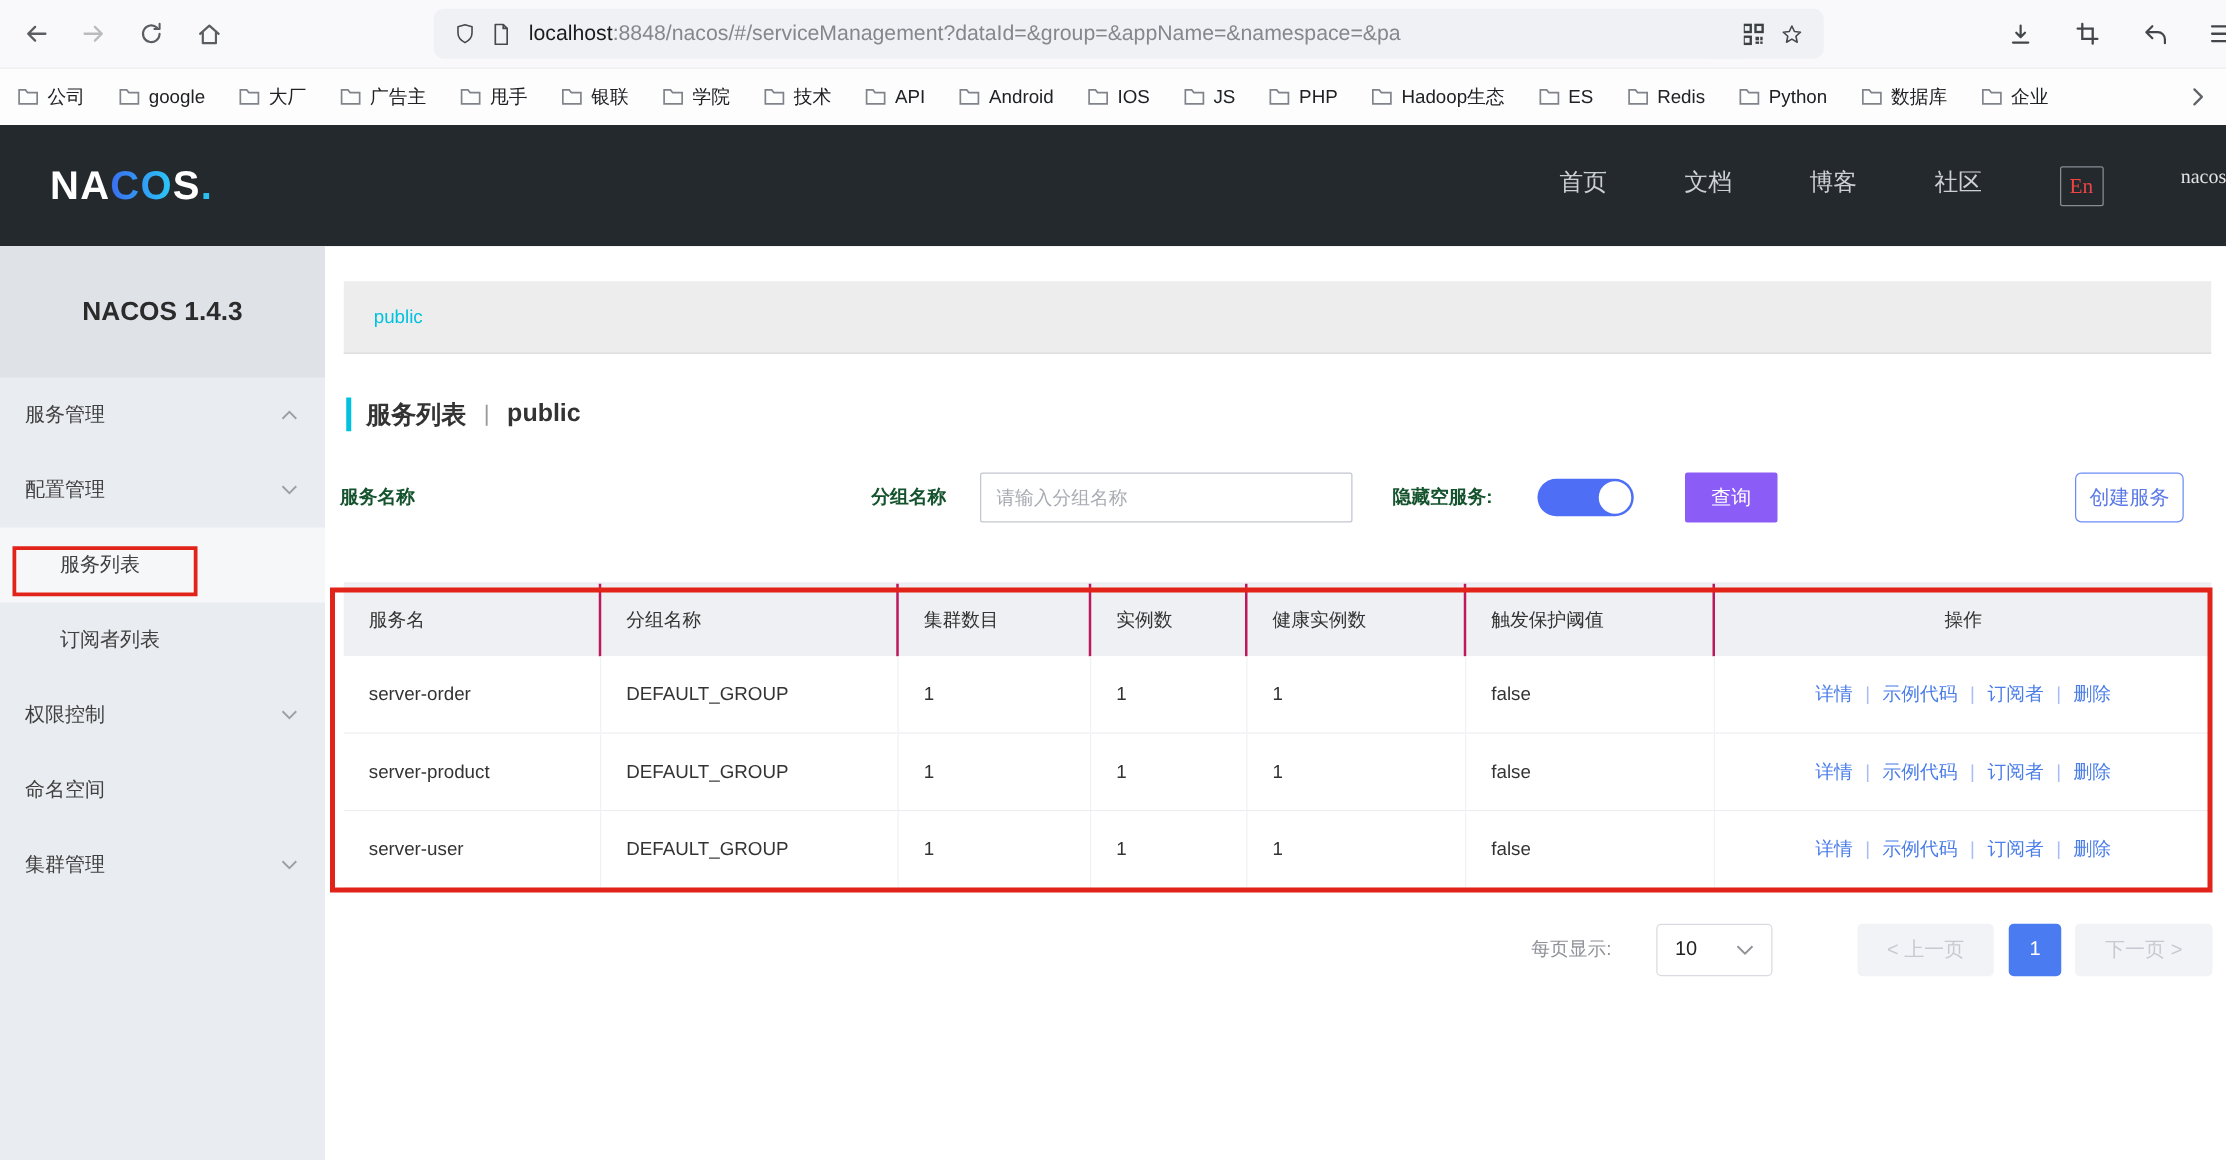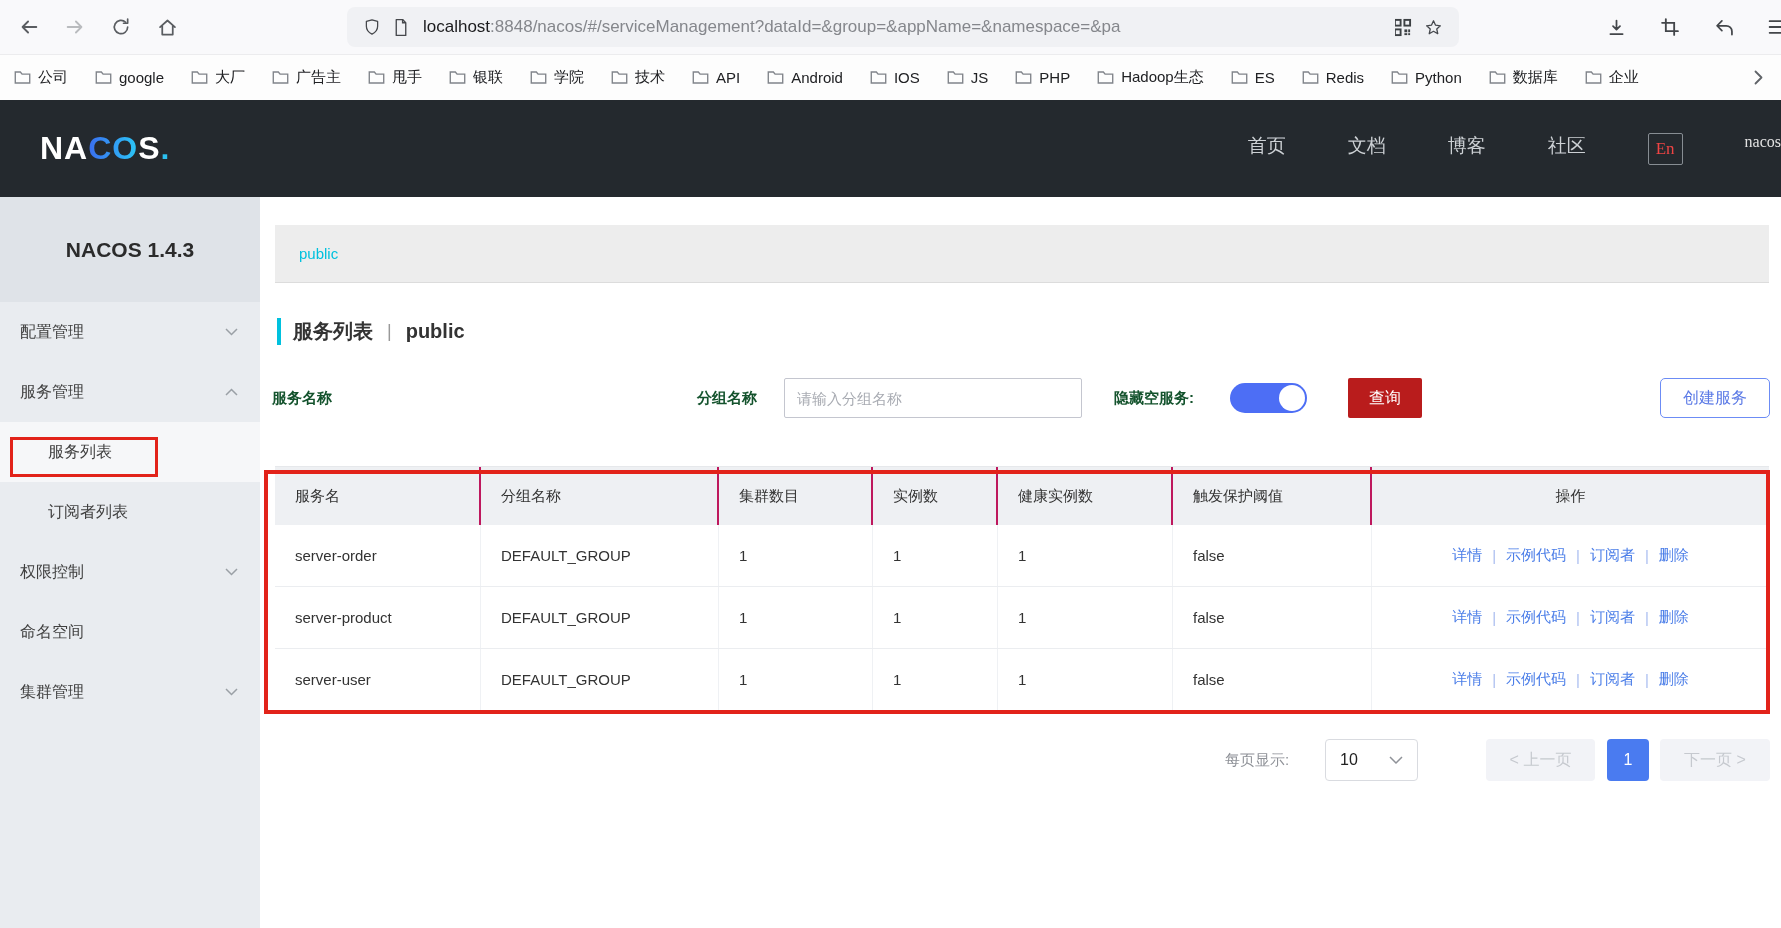--- a/index.html
+++ b/index.html
@@ -67,23 +67,23 @@
   .title-sep { font-size:18px; color:#999; margin:0 14px; font-weight:normal; }
 
   .form-row { position:absolute; left:0; top:181px; width:1521px; height:40px; }
   .f-label { position:absolute; top:0; height:40px; line-height:40px; font-size:15px; font-weight:bold; color:#14532d; }
   .f-input { position:absolute; top:0; width:298px; height:40px; border:1px solid #c4c6cf; border-radius:2px;
              padding:0 12px; font-size:15px; color:#333; background:#fff; font-family:"Liberation Sans",sans-serif; }
   .f-input::placeholder { color:#a8abb2; }
   .toggle { position:absolute; left:970px; top:5px; width:77px; height:30px; border-radius:15px;
             background:#4d6ef5; cursor:pointer; }
   .toggle .knob { position:absolute; right:2px; top:2px; width:26px; height:26px; border-radius:50%; background:#fff; }
-  .btn-search { position:absolute; left:1088px; top:0; width:74px; height:40px; background:#b91c1c; color:#fff;
+  .btn-search { position:absolute; left:1088px; top:0; width:74px; height:40px; background:#8b5cf6; color:#fff;
                 font-size:16px; border:none; border-radius:2px; cursor:pointer; }
-  .btn-create { position:absolute; left:1400px; top:0; width:110px; height:40px; background:#fff; color:#5a79e6;
+  .btn-create { position:absolute; left:1400px; top:0; width:87px; height:40px; background:#fff; color:#5a79e6;
                 font-size:16px; border:1px solid #6c8cf5; border-radius:5px; cursor:pointer; }
 
   
   .table { position:absolute; left:15px; top:269px; width:1494px; font-size:15px; color:#333;
            border-top:1px solid #e6e8eb; }
   .thead { display:flex; background:#eef0f3; height:58px; }
   .th { display:flex; align-items:center; padding-left:20px; border-right:2px solid #be185d; }
   .th:last-child { border-right:none; justify-content:center; padding-left:0; }
   .tr { display:flex; height:62px; background:#fff; border-bottom:1px solid #ebedf0; }
   .td { display:flex; align-items:center; padding-left:20px; border-right:1px solid #eff1f4; }
@@ -327,32 +327,32 @@
     <span class="nav-item">社区</span>
     <span class="lang-btn">En</span>
     <span class="user-name">nacos</span>
   </div>
 </div>
 
 <div class="sidebar">
   <div class="version">NACOS 1.4.3</div>
   <div class="menu">
     <div class="m-item">
+      <span>服务管理</span>
+      <span class="chev">
+          <svg width="13" height="8" viewBox="0 0 13 8">
+            <path d="M1 7l5.5-5.5L12 7" stroke="#9aa0a6" stroke-width="1.5" fill="none"></path>
+          </svg>
+        </span>
+    </div>
+    <div class="m-item">
       <span>配置管理</span>
       <span class="chev">
           <svg width="13" height="8" viewBox="0 0 13 8">
             <path d="M1 1l5.5 5.5L12 1" stroke="#9aa0a6" stroke-width="1.5" fill="none"></path>
-          </svg>
-        </span>
-    </div>
-    <div class="m-item">
-      <span>服务管理</span>
-      <span class="chev">
-          <svg width="13" height="8" viewBox="0 0 13 8">
-            <path d="M1 7l5.5-5.5L12 7" stroke="#9aa0a6" stroke-width="1.5" fill="none"></path>
           </svg>
         </span>
     </div>
     <div class="m-item child selected">
       <span>服务列表</span>
     </div>
     <div class="m-item child">
       <span>订阅者列表</span>
     </div>
     <div class="m-item">

